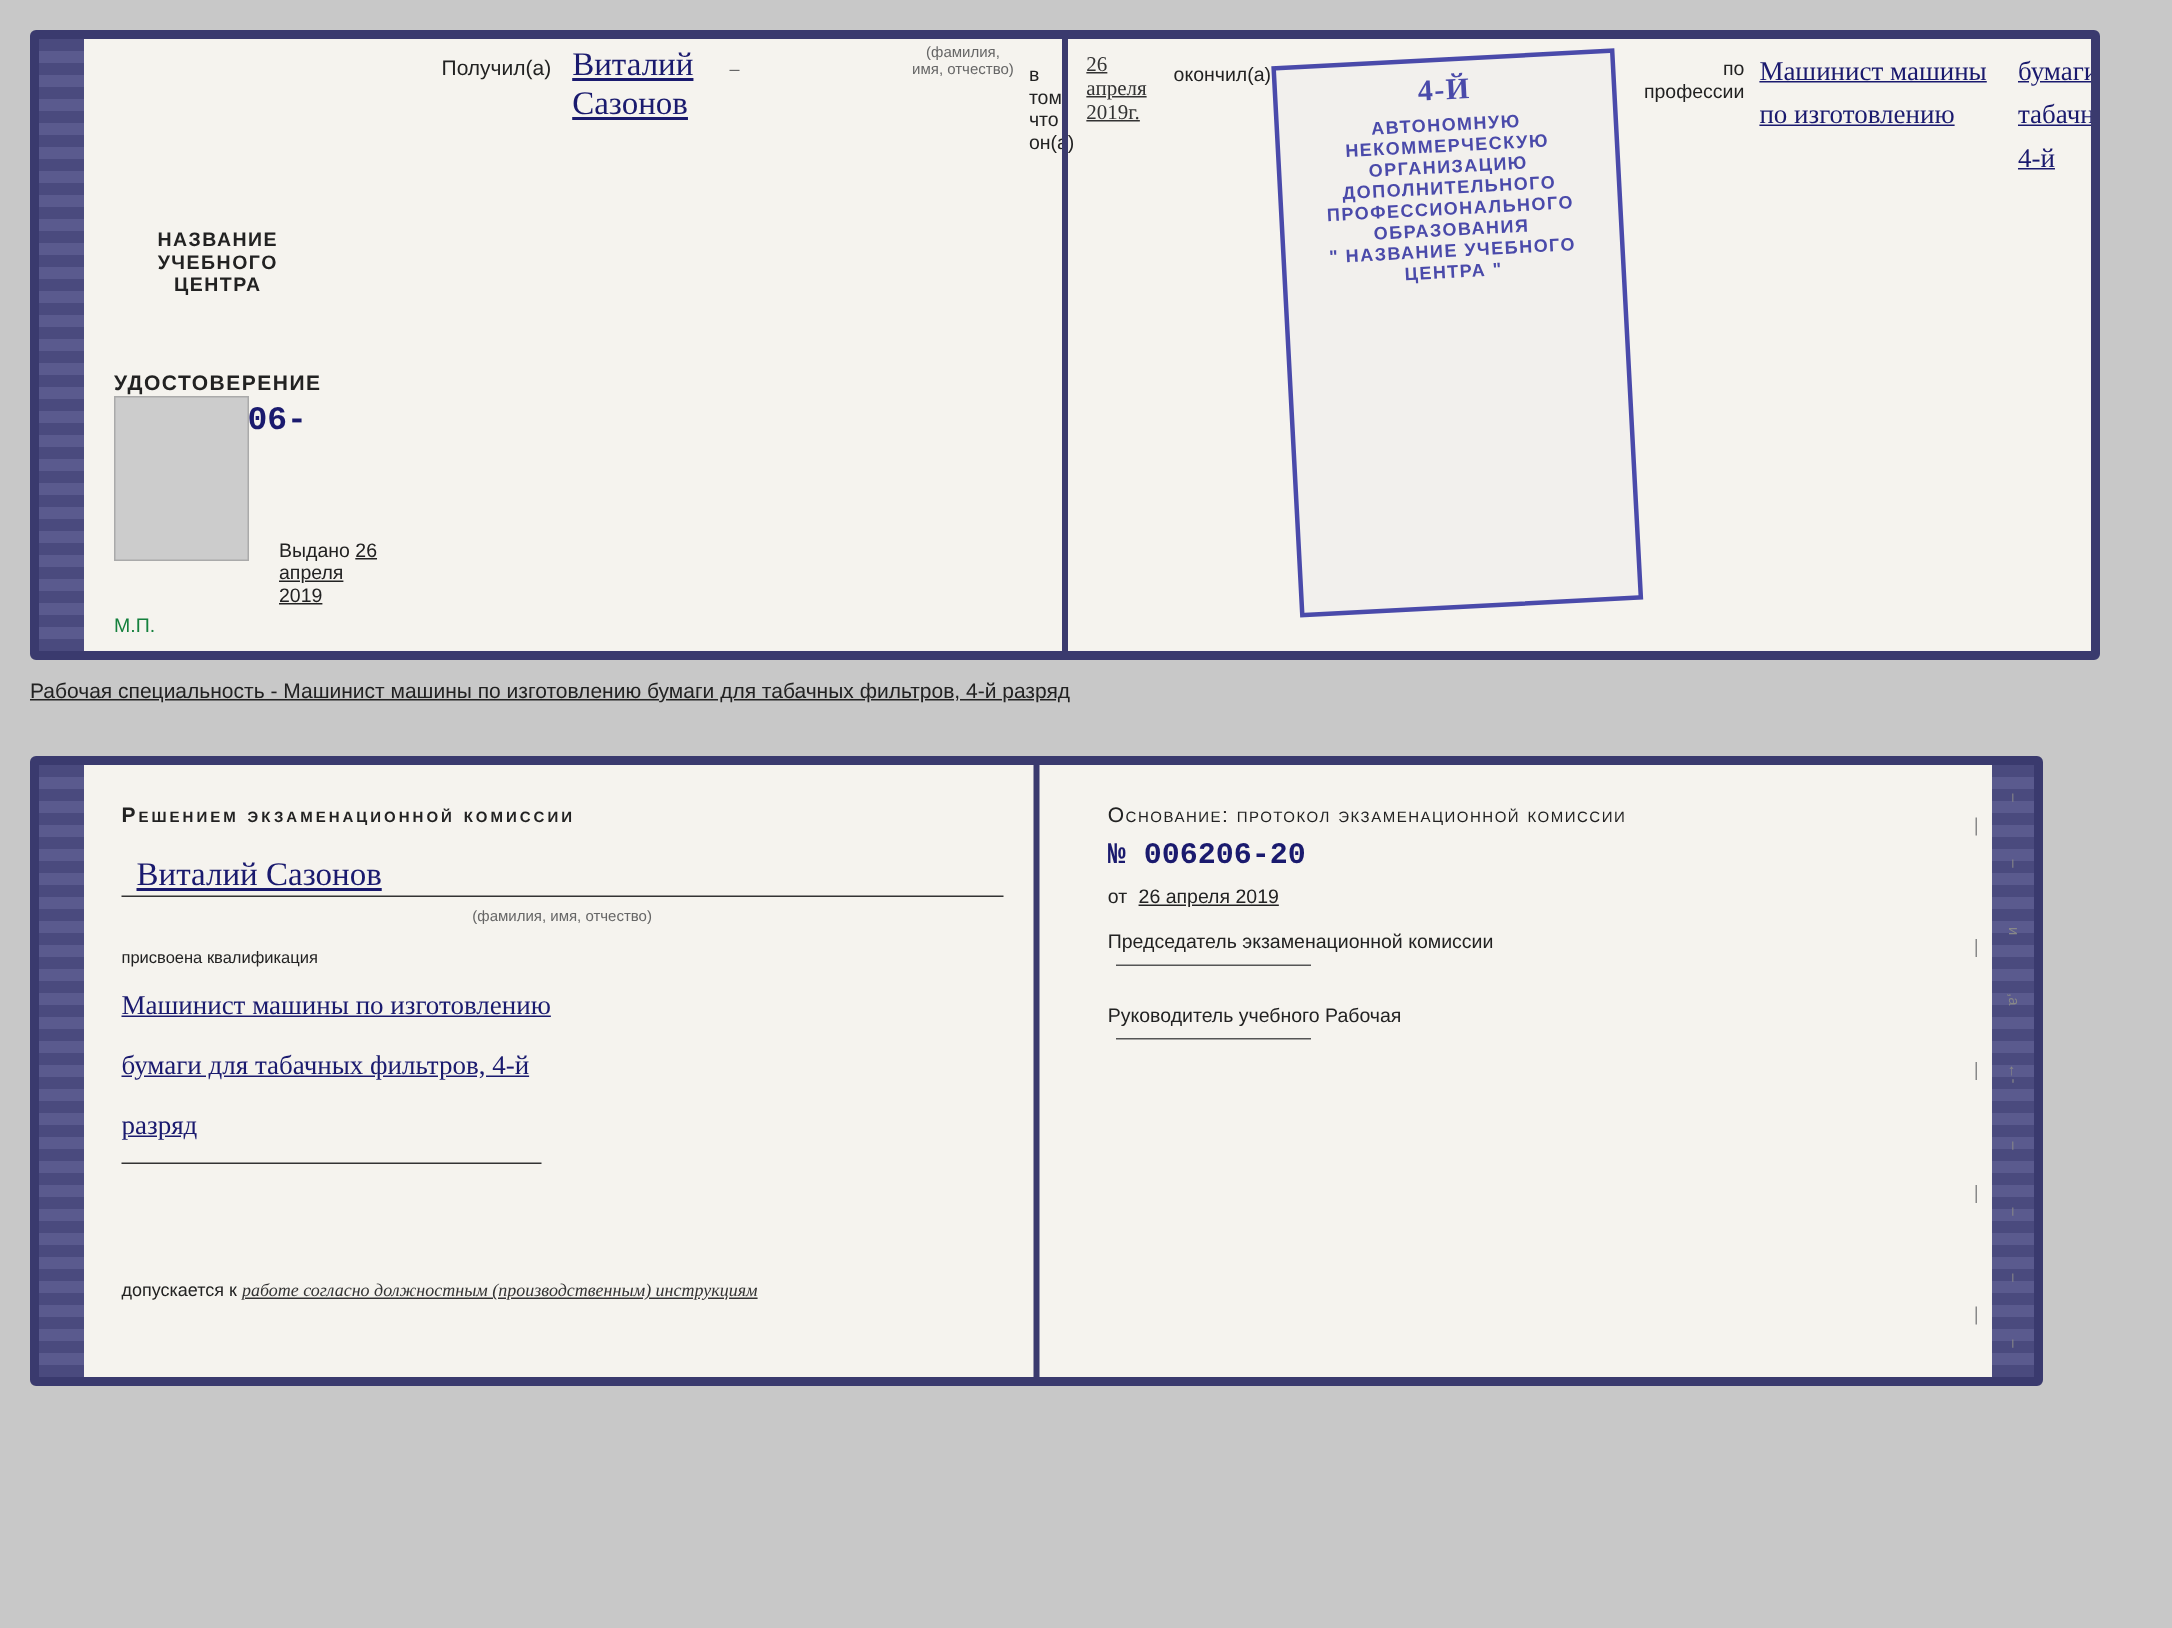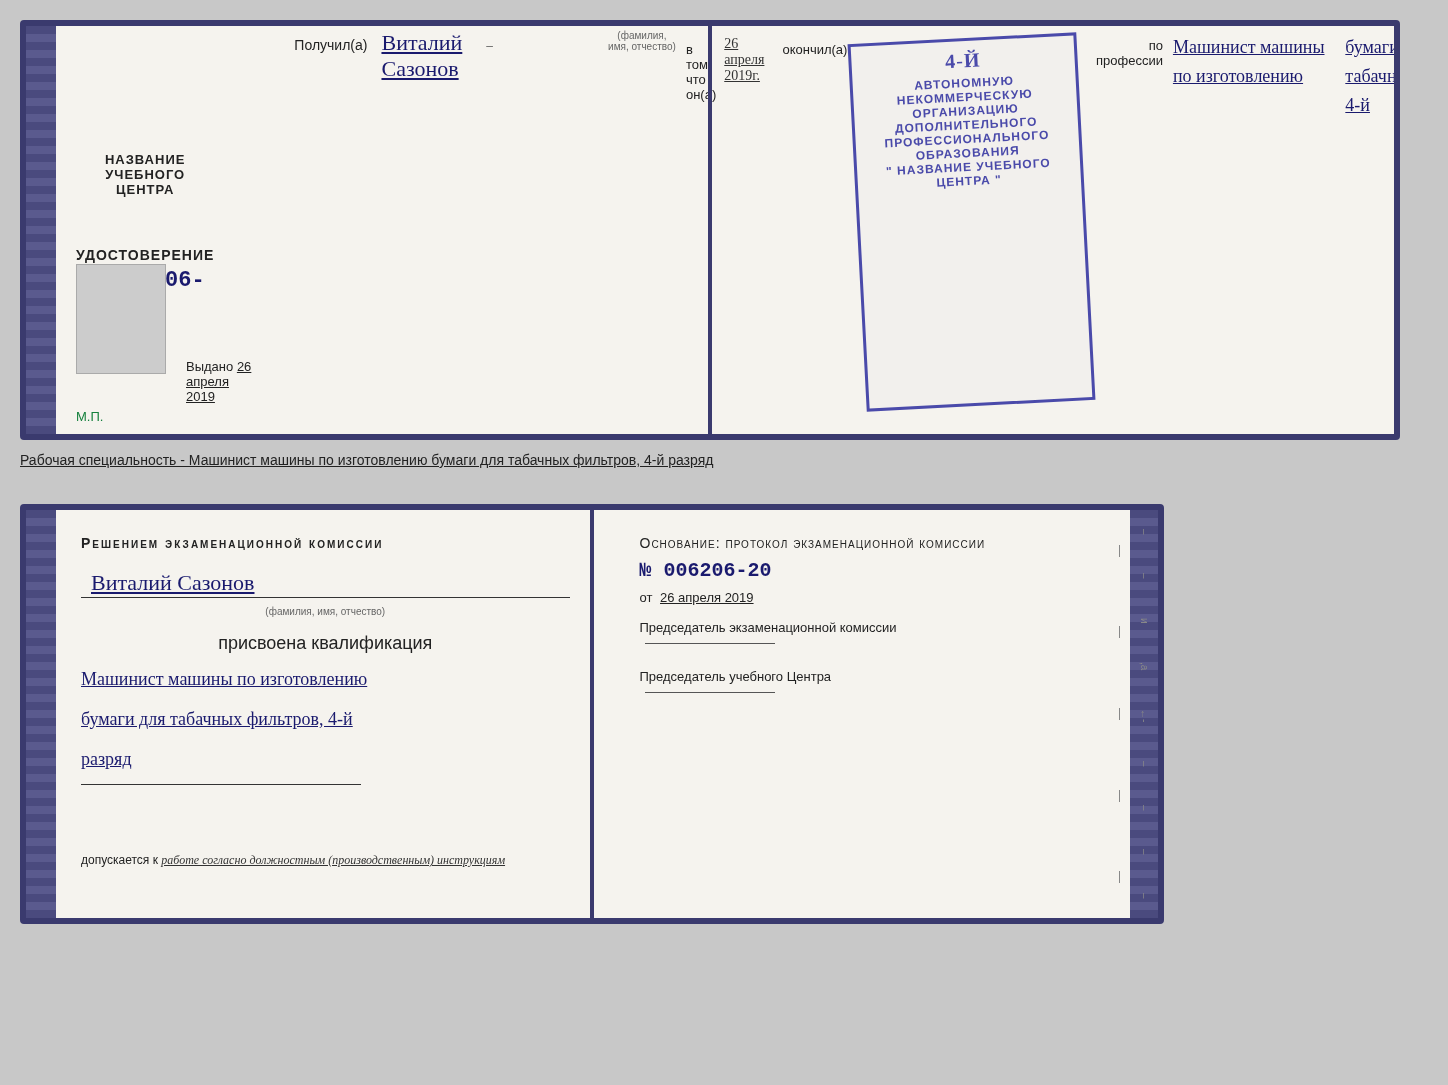--- a/index.html
+++ b/index.html
@@ -221,21 +221,21 @@
       margin-bottom: 24px;
       text-decoration: underline;
     }
 
     
     .bottom-book {
       display: flex;
       background: #f5f3ee;
       border: 6px solid #3a3a6e;
       border-radius: 4px;
-      width: 1144px;
+      width: 1342px;
       min-height: 420px;
       position: relative;
       overflow: hidden;
     }
 
     .bottom-book::after {
       content: '';
       position: absolute;
       left: 50%;
       top: 0;
@@ -289,24 +289,23 @@
     }
 
     .underline-field {
       border-bottom: 1px solid #333;
       display: block;
       min-width: 200px;
       height: 2px;
     }
 
     .assigned-label {
-      font-size: 18px;
+      font-size: 11px;
       color: #222;
       margin-top: 8px;
-      text-align: center;
     }
 
     .allowed-label {
       font-size: 12px;
       color: #222;
       margin-top: auto;
       padding-bottom: 20px;
     }
 
     .allowed-value {
@@ -503,21 +502,21 @@
         <span>от</span>
         <span style="text-decoration: underline; margin-left: 4px;">26 апреля 2019</span>
       </div>
 
       <div class="signature-line">
         <div>Председатель экзаменационной комиссии</div>
         <span class="line-underline"></span>
       </div>
 
       <div class="signature-line" style="margin-top: 16px;">
-        <div>Председатель учебного Центра</div>
+        <div>Руководитель учебного Рабочая</div>
         <span class="line-underline"></span>
       </div>
 
       <div class="vertical-letters">
         <span class="vert-char">–</span>
         <span class="vert-char">–</span>
         <span class="vert-char">и</span>
         <span class="vert-char">,а</span>
         <span class="vert-char">←-</span>
         <span class="vert-char">–</span>

